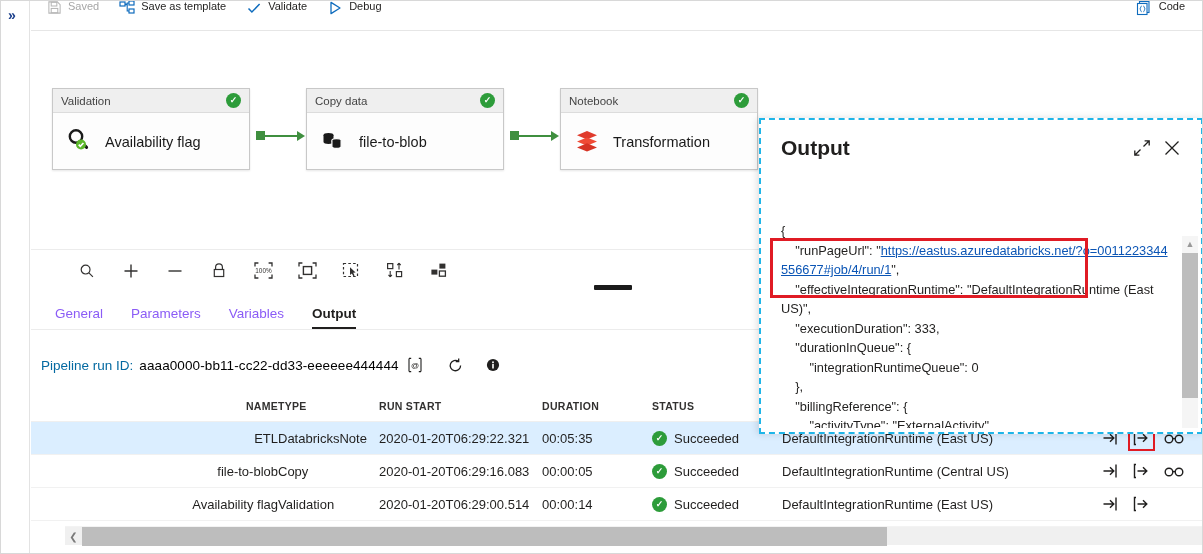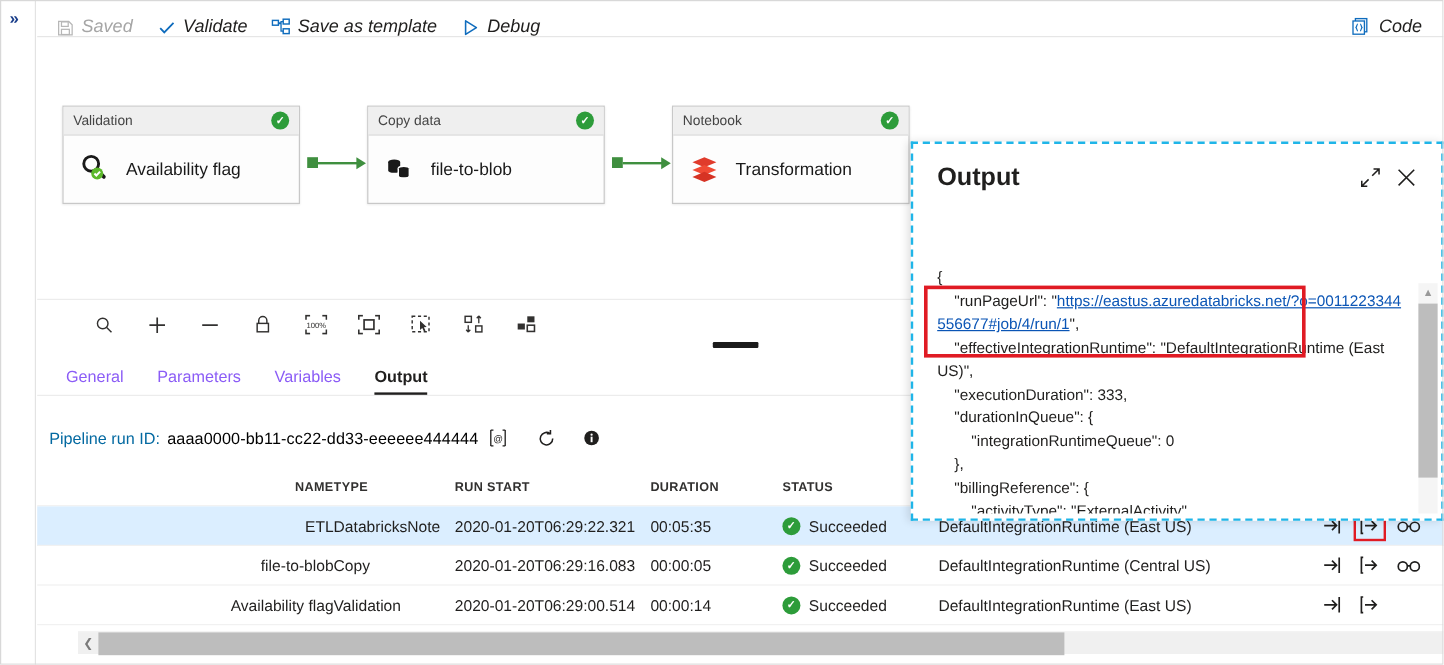--- a/index.html
+++ b/index.html
@@ -31,25 +31,24 @@
 
   
   .cmdbar {
     position: absolute; left: 31px; top: 0;
     width: 1172px; height: 31px;
     background: #ffffff;
     border-bottom: 1px solid #e6e6e6;
     display: flex; align-items: center;
   }
   .cmd {
-    display: flex; align-items: flex-end; gap: 6px;
+    display: flex; align-items: flex-start; gap: 6px;
     height: 31px; padding: 0 10px;
-    font-size: 15px; color: #201f1e; cursor: pointer;
+    font-size: 11px; color: #201f1e; cursor: pointer;
     white-space: nowrap;
-    font-style: italic;
   }
   .cmd.disabled { color: #a6a6a6; cursor: default; }
   .cmd:first-child { margin-left: 6px; }
   .cmd svg { display: block; }
   .cmd-spacer { flex: 1 1 auto; }
   .cmd-right { margin-right: 8px; }
 
   
   .canvas {
     position: absolute; left: 31px; top: 32px;
@@ -274,36 +273,36 @@
             <rect x="4.5" y="2.4" width="6" height="4" fill="none" stroke="#b6b6b6" stroke-width="1.1"></rect>
             <rect x="4.5" y="9" width="7" height="4.6" fill="none" stroke="#b6b6b6" stroke-width="1.1"></rect>
           </svg>
       </span>
       <span>Saved</span>
     </div>
 
     <div class="cmd">
       <span>
         <svg width="16" height="16" viewBox="0 0 16 16">
-            <path d="M2.5 8.4l3.4 3.6L13.6 4" fill="none" stroke="#0f6cbd" stroke-width="1.5"></path>
-          </svg>
-      </span>
-      <span>Validate</span>
-    </div>
-
-    <div class="cmd">
-      <span>
-        <svg width="16" height="16" viewBox="0 0 16 16">
             <rect x="1" y="2" width="5" height="4" fill="none" stroke="#0f6cbd" stroke-width="1.2"></rect>
             <rect x="10" y="1" width="5" height="4" fill="none" stroke="#0f6cbd" stroke-width="1.2"></rect>
             <rect x="10" y="9" width="5" height="4" fill="none" stroke="#0f6cbd" stroke-width="1.2"></rect>
             <path d="M6 4h2.2v-1h1.8M6 4.6h2.2v6.4h1.8" fill="none" stroke="#0f6cbd" stroke-width="1.1"></path>
           </svg>
       </span>
       <span>Save as template</span>
+    </div>
+
+    <div class="cmd">
+      <span>
+        <svg width="16" height="16" viewBox="0 0 16 16">
+            <path d="M2.5 8.4l3.4 3.6L13.6 4" fill="none" stroke="#0f6cbd" stroke-width="1.5"></path>
+          </svg>
+      </span>
+      <span>Validate</span>
     </div>
 
     <div class="cmd">
       <span>
         <svg width="16" height="16" viewBox="0 0 16 16">
             <path d="M4 2.4L13 8l-9 5.6V2.4z" fill="none" stroke="#0f6cbd" stroke-width="1.3" stroke-linejoin="round"></path>
           </svg>
       </span>
       <span>Debug</span>
     </div>

